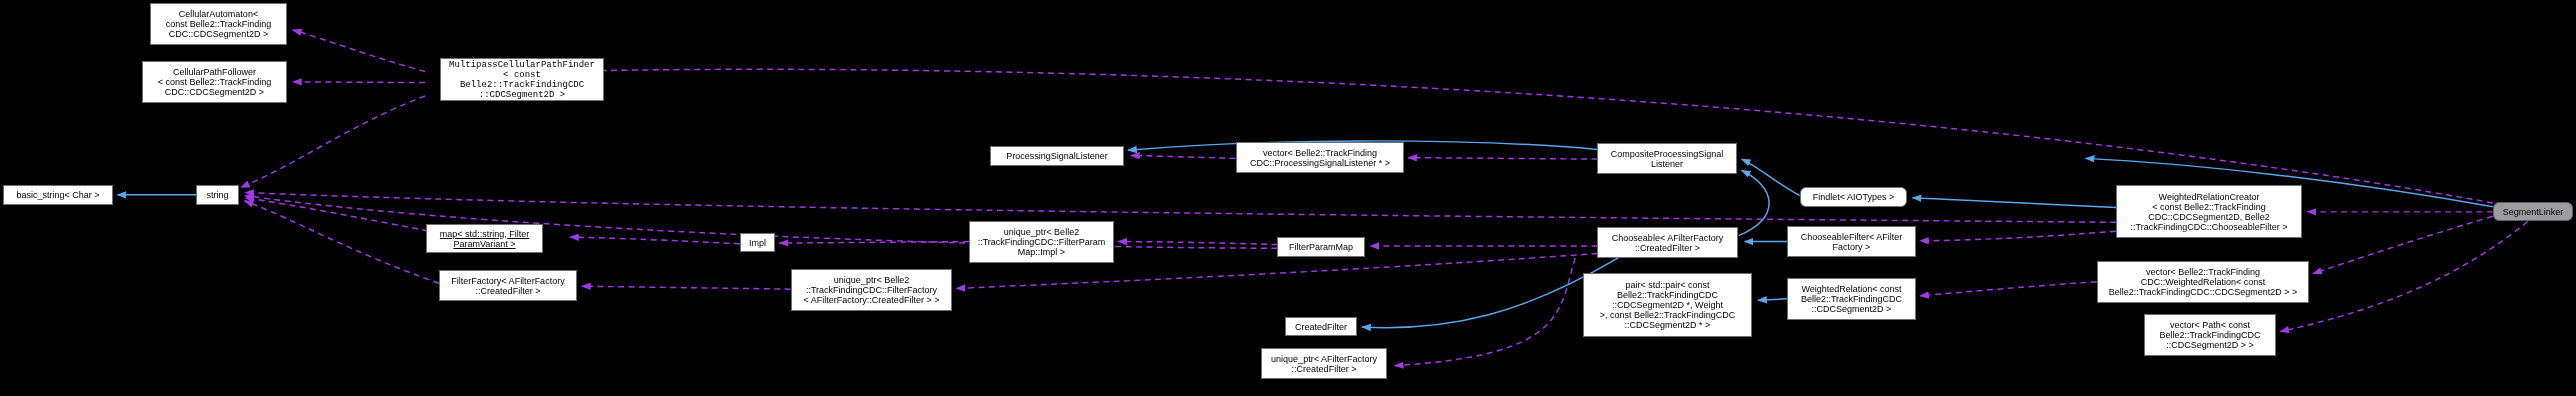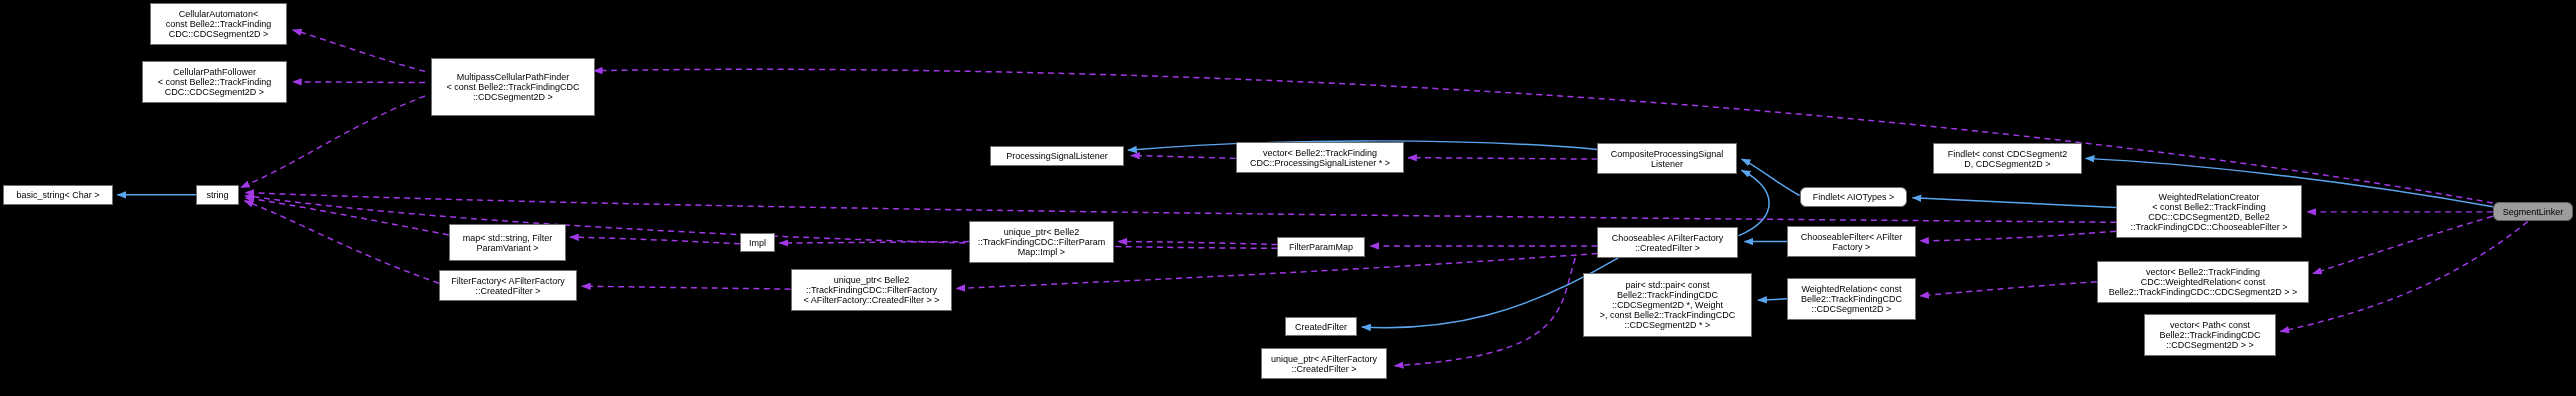--- a/index.html
+++ b/index.html
@@ -61,39 +61,37 @@
     <path class="edge-usage" d="M 2848,311 C 2750,319 2660,323 2584,324" marker-end="url(#arrow-purple)"></path>
     <path class="edge-usage" d="M 2120,347 C 2098,420 2108,478 1877,492" marker-end="url(#arrow-purple)"></path>
   </svg>
 
   <div class="node" style="left:150px;top:3px;width:137px;height:42px;">CellularAutomaton&lt;
  const Belle2::TrackFinding
 CDC::CDCSegment2D &gt;</div>
   <div class="node" style="left:142px;top:61px;width:145px;height:42px;">CellularPathFollower
 &lt; const Belle2::TrackFinding
 CDC::CDCSegment2D &gt;</div>
-  <div class="node" style="left:431px;top:58px;width:164px;height:58px;">MultipassCellularPathFinder
+  <div class="node" style="left:440px;top:58px;width:164px;height:43px;font-family:Liberation Mono, monospace;">MultipassCellularPathFinder
 &lt; const Belle2::TrackFindingCDC
 ::CDCSegment2D &gt;</div>
   <div class="node" style="left:3px;top:185px;width:110px;height:20px;">basic_string&lt; Char &gt;</div>
   <div class="node" style="left:196px;top:185px;width:43px;height:20px;">string</div>
   <div class="node" style="left:990px;top:146px;width:134px;height:20px;">ProcessingSignalListener</div>
   <div class="node" style="left:1236px;top:142px;width:168px;height:31px;">vector&lt; Belle2::TrackFinding
 CDC::ProcessingSignalListener * &gt;</div>
   <div class="node" style="left:1597px;top:143px;width:140px;height:31px;">CompositeProcessingSignal
 Listener</div>
-  <div class="node" style="left:1933px;top:143px;width:149px;height:31px;">Findlet&lt; const CDCSegment2
-D, CDCSegment2D &gt;</div>
   <div class="node" style="left:1800px;top:187px;width:107px;height:20px;border-radius:6px;">Findlet&lt; AIOTypes &gt;</div>
   <div class="node" style="left:2116px;top:185px;width:186px;height:53px;">WeightedRelationCreator
 &lt; const Belle2::TrackFinding
 CDC::CDCSegment2D, Belle2
 ::TrackFindingCDC::ChooseableFilter &gt;</div>
   <div class="node hl" style="left:2493px;top:202px;width:80px;height:19.3px;border-radius:6px;">SegmentLinker</div>
-  <div class="node" style="left:449px;top:224px;width:117px;height:37px;">map&lt; std::string, Filter
+  <div class="node" style="left:426px;top:224px;width:117px;height:29px;text-decoration:underline;">map&lt; std::string, Filter
 ParamVariant &gt;</div>
   <div class="node" style="left:740px;top:233px;width:35px;height:19.3px;">Impl</div>
   <div class="node" style="left:969px;top:221px;width:145px;height:42px;">unique_ptr&lt; Belle2
 ::TrackFindingCDC::FilterParam
 Map::Impl &gt;</div>
   <div class="node" style="left:1277px;top:237px;width:88px;height:20px;text-align:center;">FilterParamMap</div>
   <div class="node" style="left:1597px;top:227px;width:141px;height:31px;">Chooseable&lt; AFilterFactory
 ::CreatedFilter &gt;</div>
   <div class="node" style="left:1787px;top:226px;width:129px;height:31px;">ChooseableFilter&lt; AFilter
 Factory &gt;</div>

